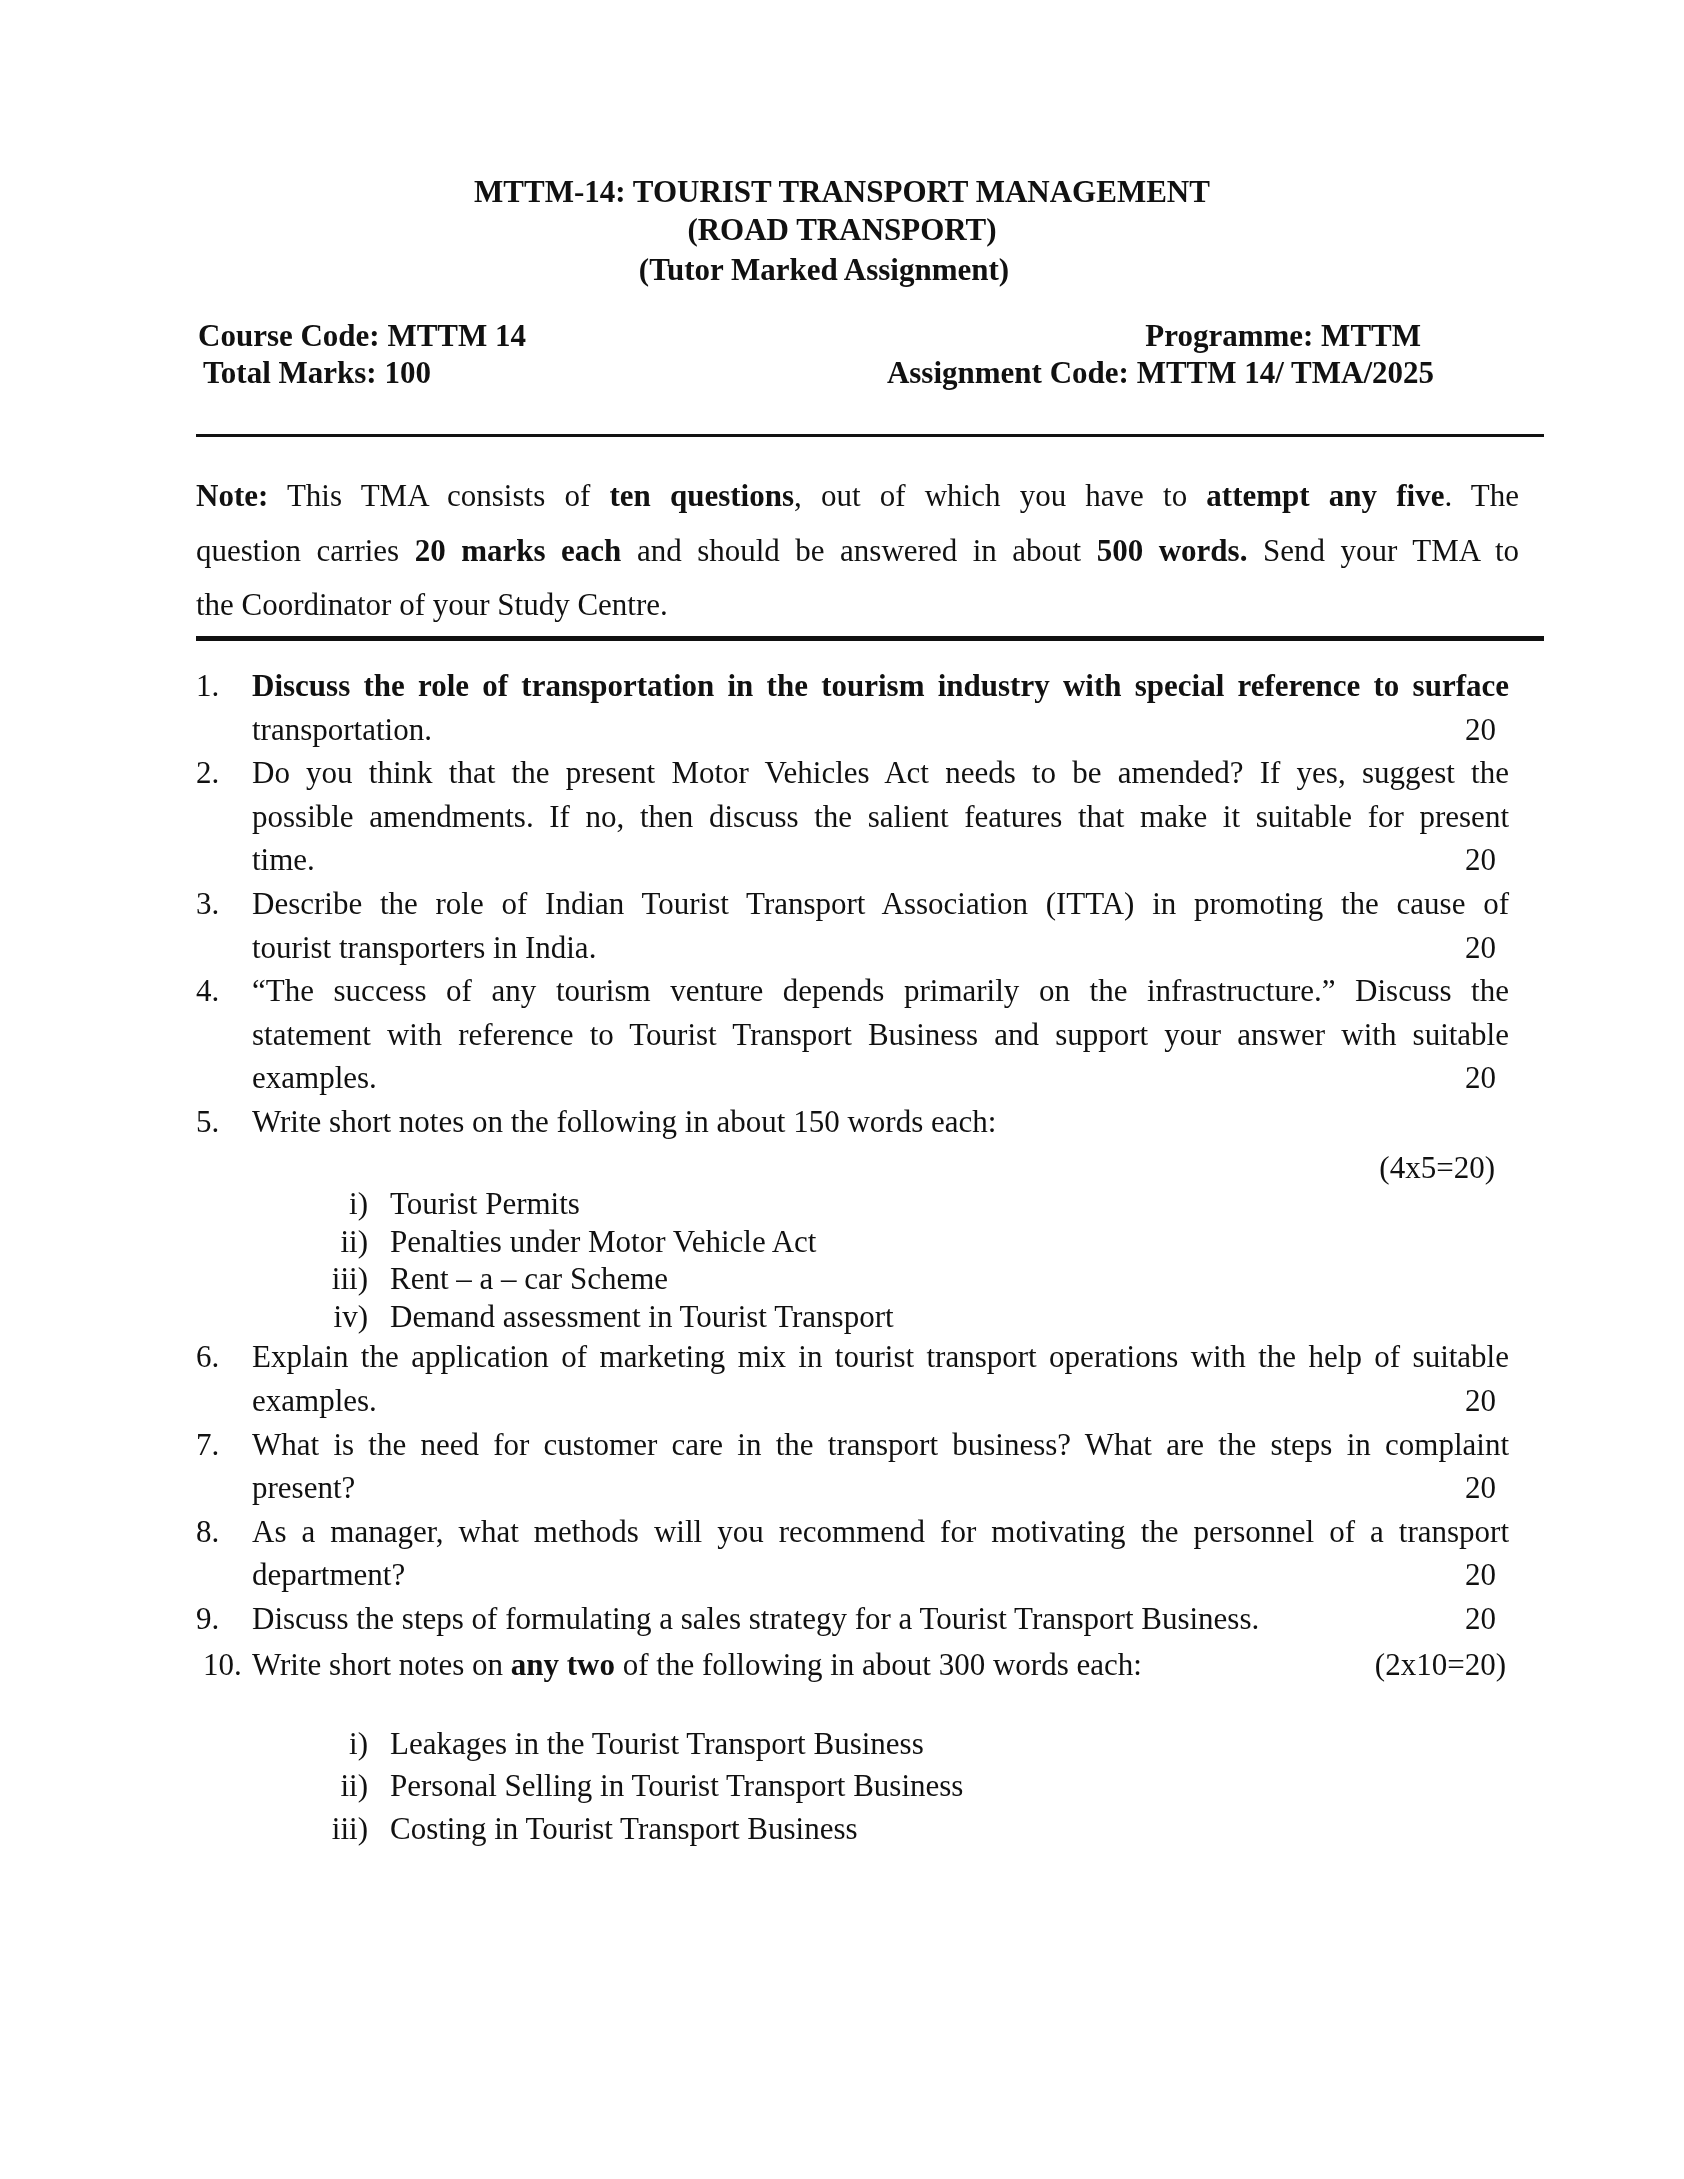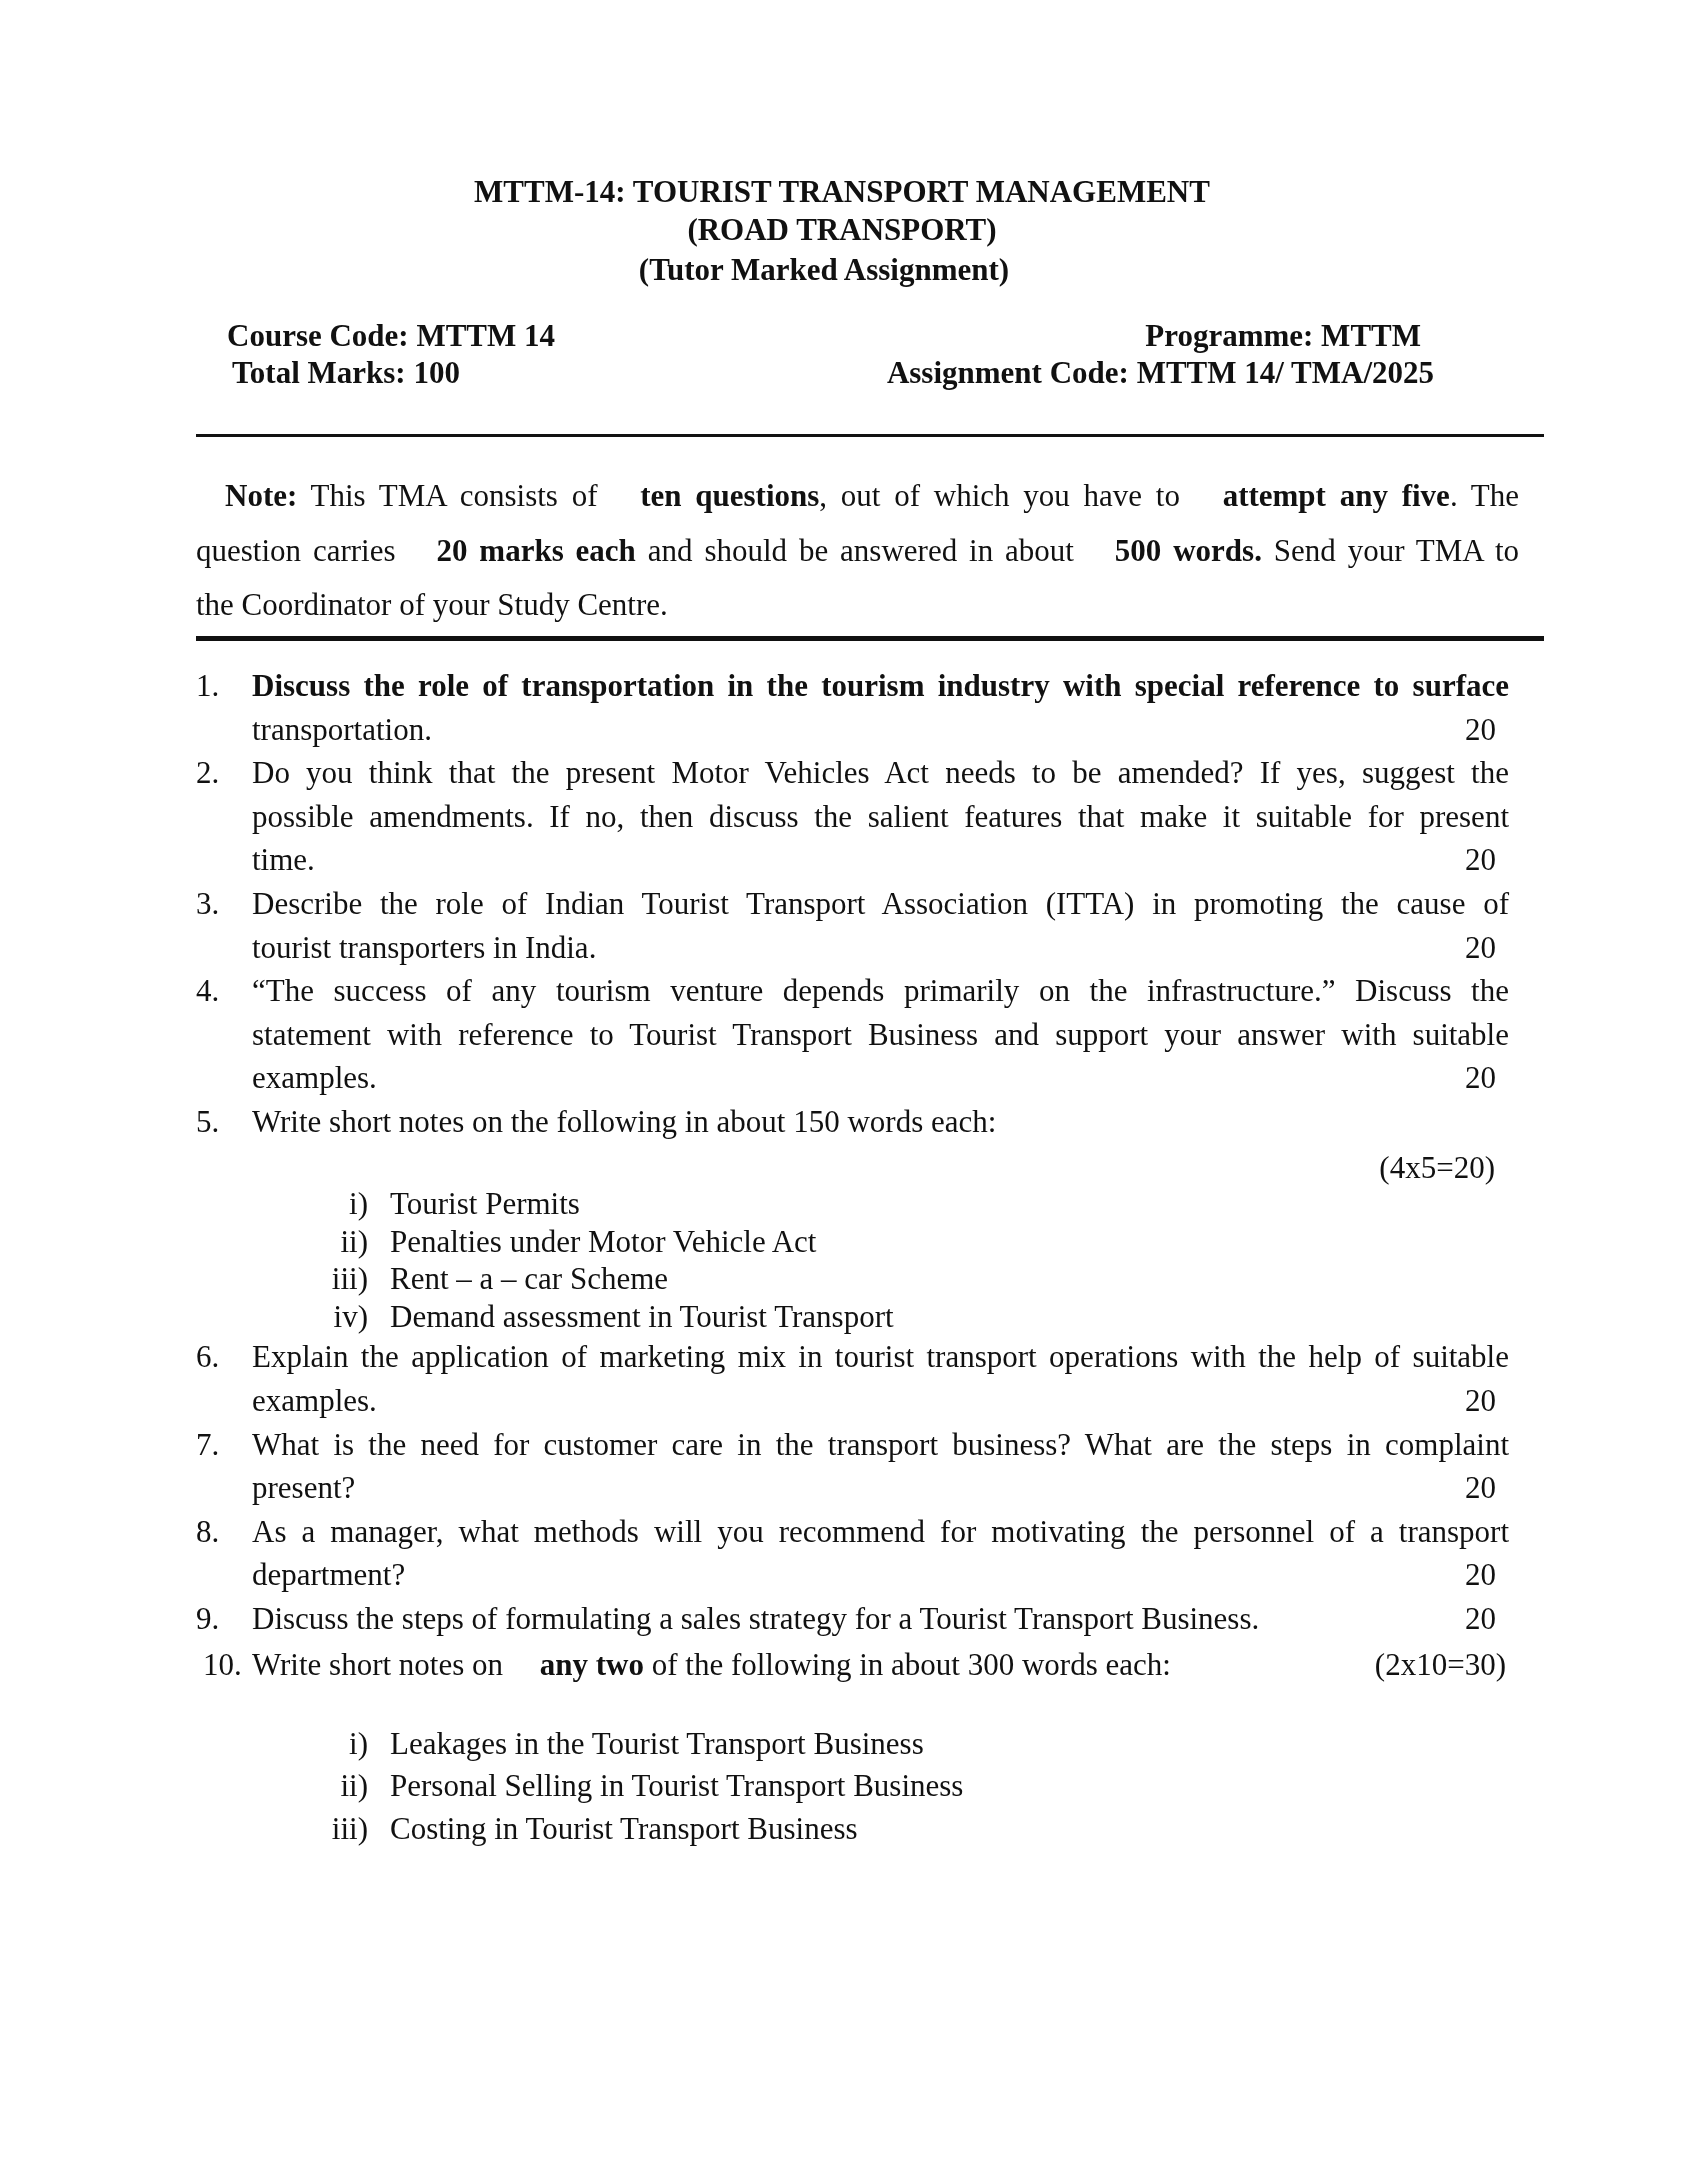--- a/index.html
+++ b/index.html
@@ -1,19 +1,19 @@
 <!DOCTYPE html>
 <html><head>
 <meta charset="utf-8">
 <style>
   html, body { margin: 0; padding: 0; background: #ffffff; }
   body { width: 1684px; height: 2179px; position: relative; overflow: hidden;
          font-family: "Liberation Serif", serif; color: #111; font-size: 31px; }
   .abs { position: absolute; white-space: nowrap; line-height: 1; }
-  b, .b { font-weight: bold; margin-left: 29px; }
+  b, .b { font-weight: bold; }
   .title { font-weight: bold; font-size: 31px; text-align: center; width: 1684px; left: 0; }
   .rule-thin { position: absolute; left: 196px; width: 1348px; height: 3px; background: #111; top: 434px; }
   .rule-thick { position: absolute; left: 196px; width: 1348px; height: 5px; background: #111; top: 636px; }
   .note { position: absolute; left: 196px; width: 1323px; text-align: justify; text-align-last: justify; line-height: 1; }
   .qnum { position: absolute; left: 196px; }
   .qtext { position: absolute; left: 252px; width: 1257px; text-align: justify; text-align-last: justify; line-height: 1; }
   .qtext.last { text-align-last: left; }
   .marks { position: absolute; right: 188px; text-align: right; }
   .sub-num { position: absolute; width: 55px; text-align: right; left: 313px; }
   .sub-text { position: absolute; left: 390px; }
@@ -89,21 +89,21 @@
     <div class="abs marks" style="top: 1472px;">20</div>
     <div class="abs qnum" style="top: 1516px;">8.</div>
     <div class="abs qtext" style="top: 1516px; white-space: nowrap;">As a manager, what methods will you recommend for motivating the personnel of a transport</div>
     <div class="abs qtext last" style="top: 1559px; white-space: nowrap;">department?</div>
     <div class="abs marks" style="top: 1559px;">20</div>
     <div class="abs qnum" style="top: 1603px;">9.</div>
     <div class="abs qtext last" style="top: 1603px; white-space: nowrap;">Discuss the steps of formulating a sales strategy for a Tourist Transport Business.</div>
     <div class="abs marks" style="top: 1603px;">20</div>
     <div class="abs qnum" style="top: 1649px; left: 203px;">10.</div>
     <div class="abs qtext last" style="top: 1649px;"><span>Write short notes on </span><b>any two</b><span> of the following in about 300 words each:</span></div>
-    <div class="abs marks" style="top: 1649px; right: 178px;">(2x10=30)</div>
+    <div class="abs marks" style="top: 1649px; right: 178px;">(2x10=20)</div>
     <div class="abs sub-num" style="top: 1728px;">i)</div>
     <div class="abs sub-text" style="top: 1728px;">Leakages in the Tourist Transport Business</div>
     <div class="abs sub-num" style="top: 1770px;">ii)</div>
     <div class="abs sub-text" style="top: 1770px;">Personal Selling in Tourist Transport Business</div>
     <div class="abs sub-num" style="top: 1813px;">iii)</div>
     <div class="abs sub-text" style="top: 1813px;">Costing in Tourist Transport Business</div>
   </div>
 
 
 </body></html>

